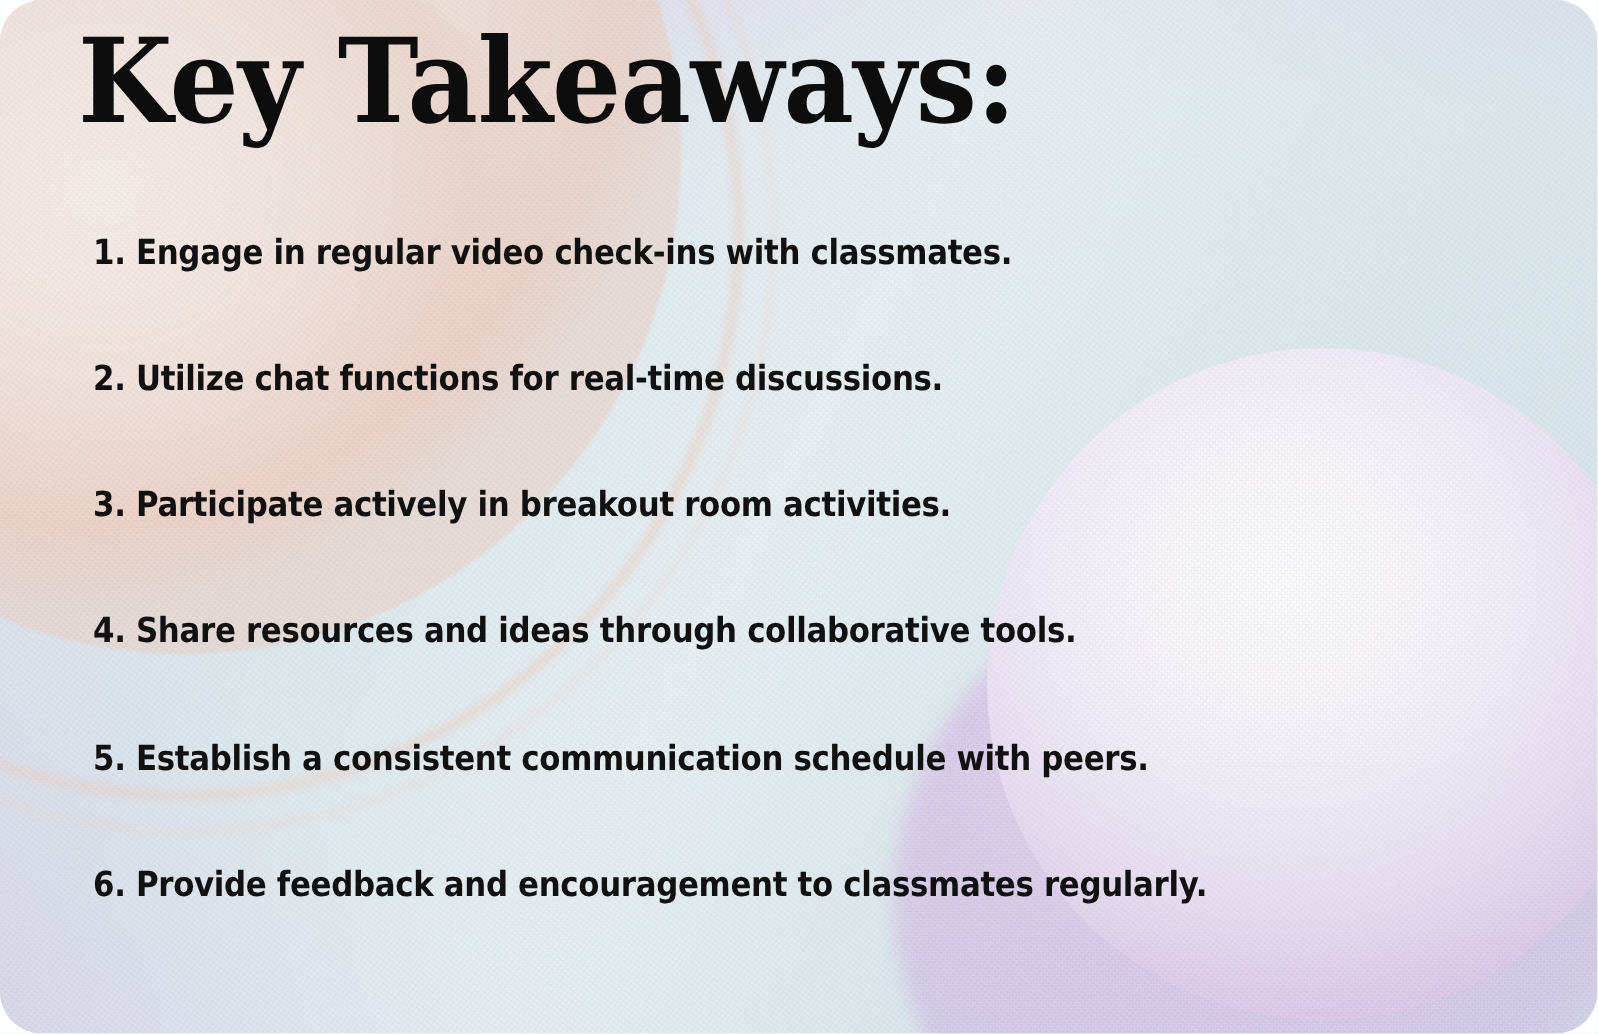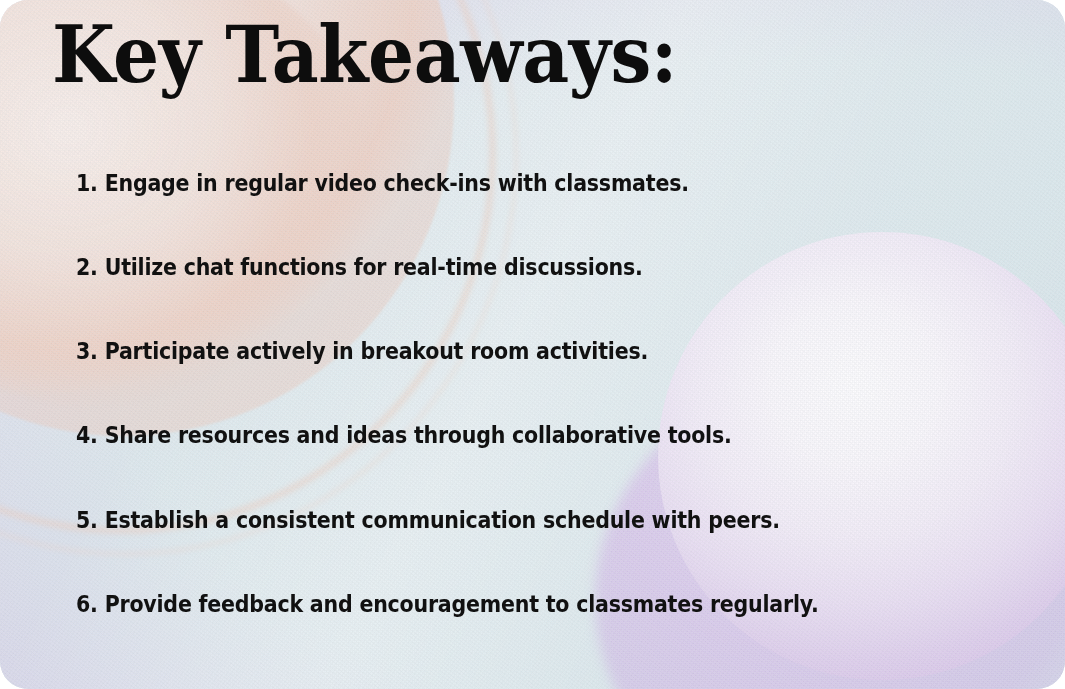--- a/index.html
+++ b/index.html
@@ -246,21 +246,21 @@
     color: #0d0d0d;
     transform: scaleX(0.93);
     transform-origin: left top;
     white-space: nowrap;
   }
 
   .takeaway-list {
     position: absolute;
     left: 58px;
     top: 152px;
-    margin: 18px;
+    margin: 4px;
     padding: 0;
     list-style: none;
     width: 940px;
   }
   .takeaway-item {
     font-family: "DejaVu Sans", "Liberation Sans", sans-serif;
     font-weight: 700;
     font-size: 23px;
     line-height: 1.18;
     letter-spacing: -0.25px;

